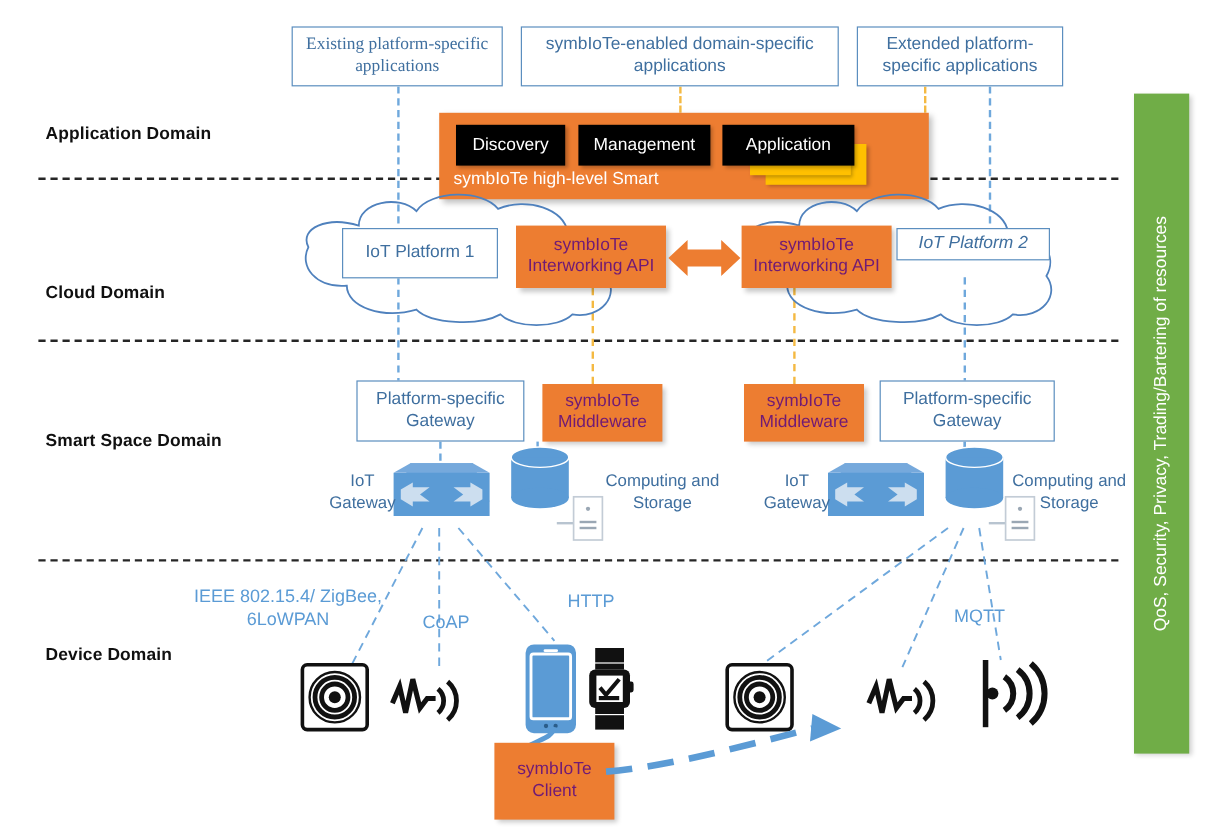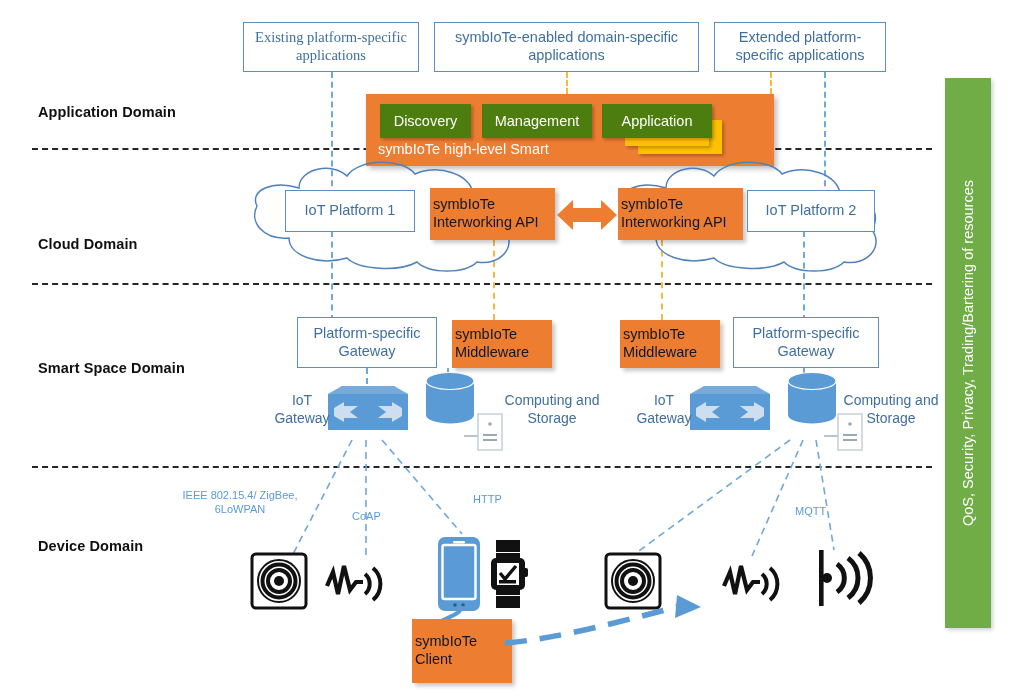--- a/index.html
+++ b/index.html
@@ -16,39 +16,39 @@
            border-top:2.2px dashed #262626;}
 
   
   .blue-box{position:absolute;box-sizing:border-box;background:#ffffff;
             border:1.3px solid #5b8ebf;color:#3f6f9f;font-size:14.5px;
             display:flex;align-items:center;justify-content:center;
             text-align:center;line-height:1.22;padding:2px 4px;}
 
   
   .orange-box{position:absolute;box-sizing:border-box;background:#ED7D31;
-              color:#0f172a;font-size:14.5px;display:flex;align-items:center;
-              justify-content:center;text-align:left;line-height:1.22;
+              color:#701a75;font-size:14.5px;display:flex;align-items:center;
+              justify-content:center;text-align:center;line-height:1.22;
               padding:2px 3px;box-shadow:3px 3px 4px rgba(0,0,0,.22);}
 
   
   .api-panel{position:absolute;background:#ED7D31;box-shadow:3px 3px 5px rgba(0,0,0,.25);}
-  .api-card{position:absolute;background:#4d7c0f;color:#ffffff;font-size:14.5px;
+  .api-card{position:absolute;background:#000000;color:#ffffff;font-size:14.5px;
             display:flex;align-items:center;justify-content:center;
             box-shadow:2px 2px 3px rgba(0,0,0,.25);box-sizing:border-box;}
   .api-card.ghost{background:#FFC000;}
   .api-caption{position:absolute;color:#ffffff;font-size:14.5px;white-space:nowrap;}
 
   
   .vline{position:absolute;width:0;border-left-width:2px;border-left-style:dashed;}
   .vline.blue{border-left-color:#6FA8DC;}
   .vline.orange{border-left-color:#F4B942;}
 
   
-  .proto{position:absolute;color:#5B9BD5;font-size:11px;text-align:center;
+  .proto{position:absolute;color:#5B9BD5;font-size:15px;text-align:center;
          line-height:1.25;white-space:nowrap;}
 
   
   .ss-label{position:absolute;color:#3f6f9f;font-size:14px;text-align:center;
             line-height:1.25;}
 
   
   .greenbar{position:absolute;background:#70AD47;box-shadow:2px 2px 4px rgba(0,0,0,.18);
             display:flex;align-items:center;justify-content:center;}
   .greenbar span{color:#ffffff;font-size:14.5px;white-space:nowrap;
@@ -130,21 +130,21 @@
   </svg>
 
   <div class="blue-box" style="left:285px;top:190px;width:130px;height:42px;">IoT Platform 1</div>
   <div class="orange-box" style="left:430px;top:188px;width:125px;height:52px;">symbIoTe Interworking API</div>
 
   <svg style="position:absolute;left:557px;top:196px;width:60px;height:38px;">
     <path d="M0 19 L16 4 L16 12 L44 12 L44 4 L60 19 L44 34 L44 26 L16 26 L16 34 Z" fill="#ED7D31"></path>
   </svg>
 
   <div class="orange-box" style="left:618px;top:188px;width:125px;height:52px;">symbIoTe Interworking API</div>
-  <div class="blue-box" style="left:747px;top:190px;width:128px;height:42px;">IoT Platform 2</div>
+  <div class="blue-box" style="left:747px;top:190px;width:128px;height:27px;font-style:italic;">IoT Platform 2</div>
 
   <div class="blue-box" style="left:297px;top:317px;width:140px;height:51px;">Platform-specific Gateway</div>
   <div class="orange-box" style="left:452px;top:320px;width:100px;height:48px;">symbIoTe Middleware</div>
   <div class="orange-box" style="left:620px;top:320px;width:100px;height:48px;">symbIoTe Middleware</div>
   <div class="blue-box" style="left:733px;top:317px;width:146px;height:51px;">Platform-specific Gateway</div>
 
   <svg style="position:absolute;left:322px;top:372px;width:92px;height:62px;">
     <path d="M20 14 L72 14 L86 46 L6 46 Z" fill="#5B9BD5"></path>
     <rect x="6" y="22" width="80" height="36" fill="#5B9BD5"></rect>
     <path d="M6 22 L20 14 L72 14 L86 22 Z" fill="#76A9DC"></path>

